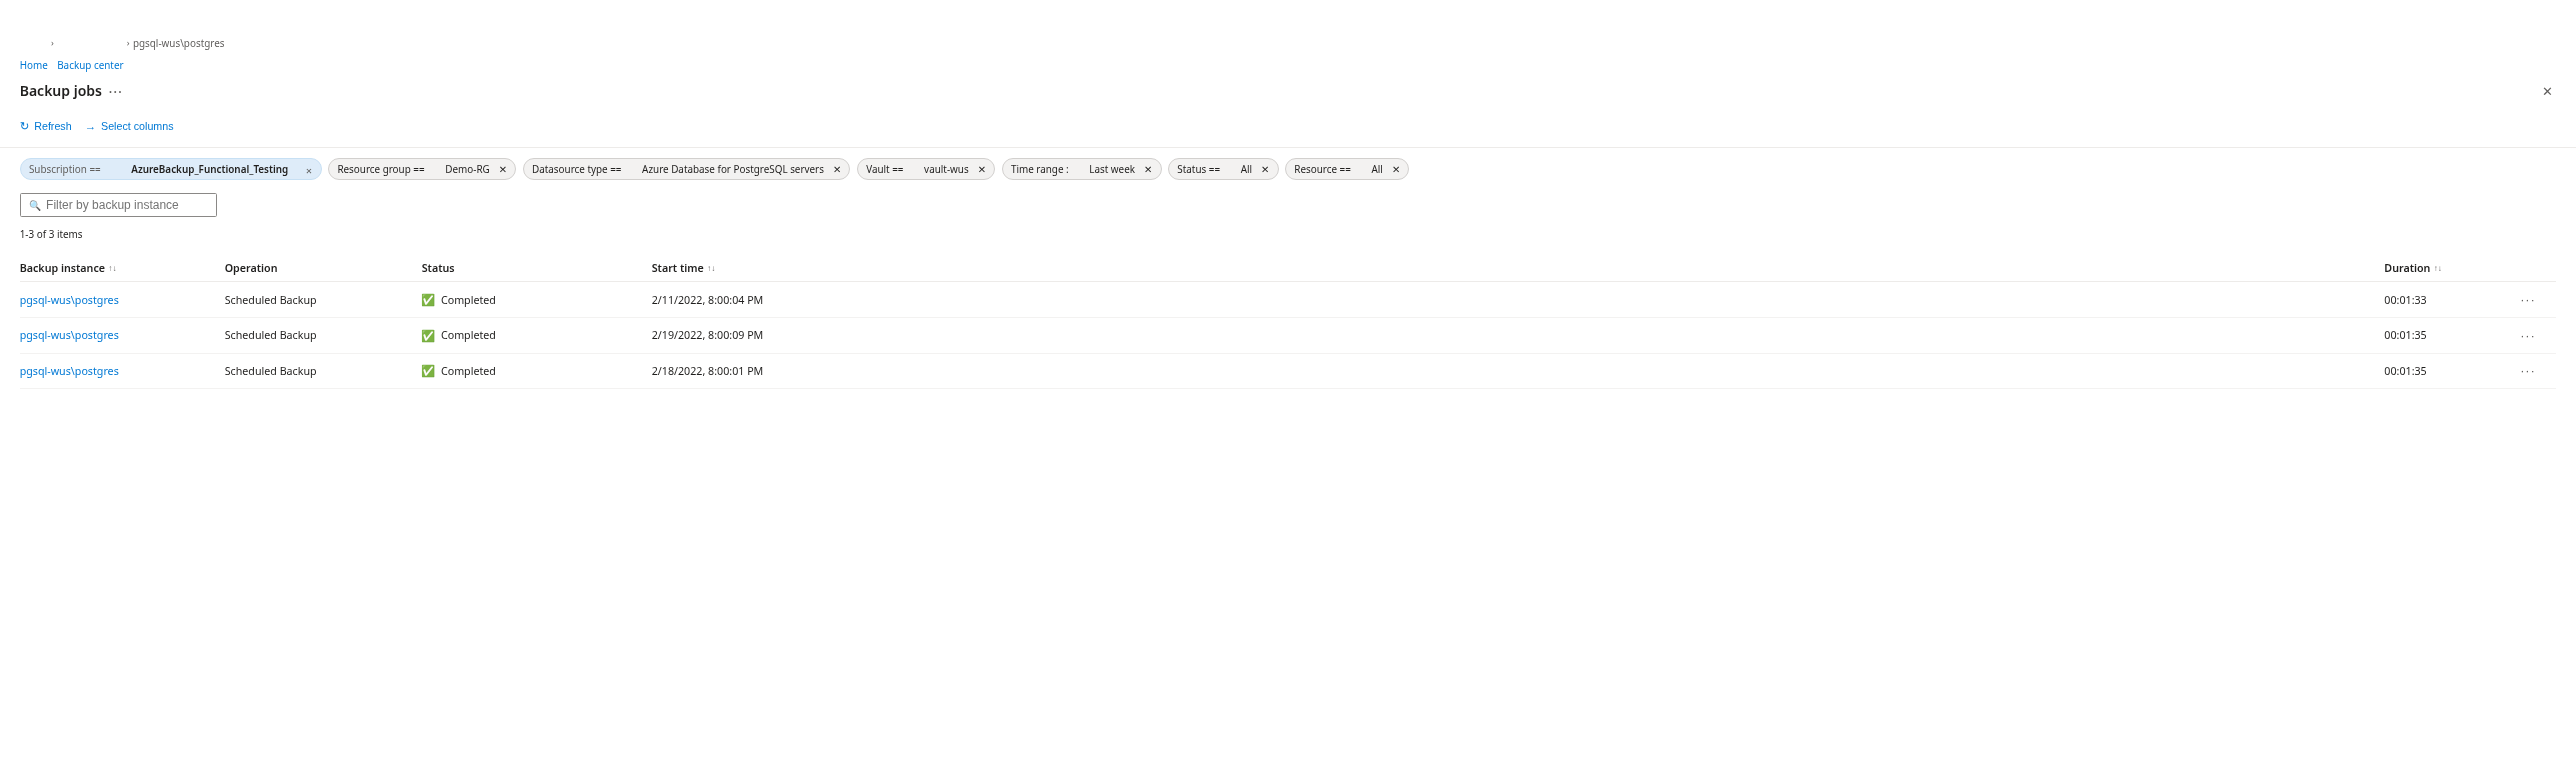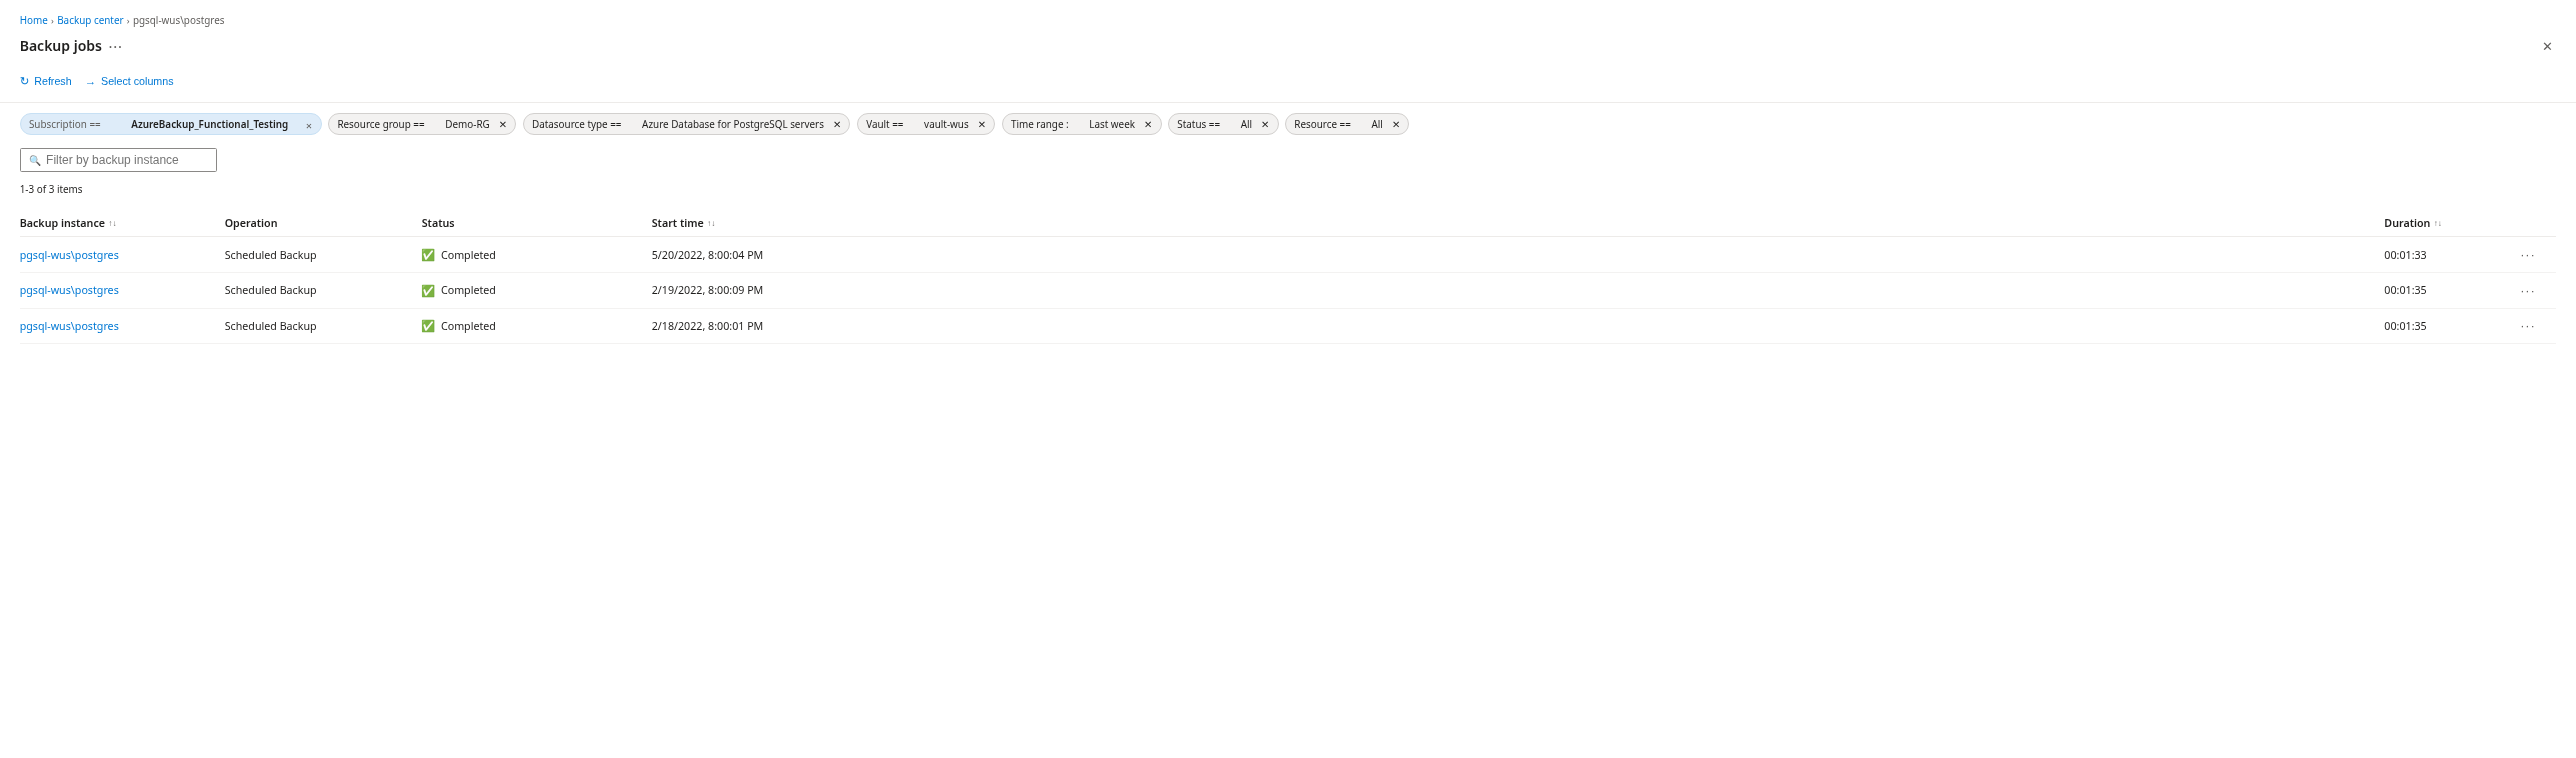--- a/index.html
+++ b/index.html
@@ -15,20 +15,21 @@
       align-items: center;
       gap: 3.3px;
       font-size: 9.9px;
       color: #0078d4;
       margin-bottom: 6.6px;
     }
     .breadcrumb a {
       color: #0078d4;
       text-decoration: none;
       cursor: pointer;
+      margin-top: 45px;
     }
     .breadcrumb-sep { color: #605e5c; font-size: 9px; }
     .breadcrumb-last { color: #605e5c; }
     .page-header {
       display: flex;
       align-items: center;
       justify-content: space-between;
       margin-bottom: 13px;
     }
     .page-title-row {
@@ -267,21 +268,21 @@
   <div id="table-body">
       <div class="table-row">
       <div class="table-cell">
         <a class="link-text">pgsql-wus\postgres</a>
       </div>
       <div class="table-cell">Scheduled Backup</div>
       <div class="table-cell status-cell">
         <span class="status-completed">✅</span>
         <span>Completed</span>
       </div>
-      <div class="table-cell">5/20/2022, 8:00:04 PM</div>
+      <div class="table-cell">2/11/2022, 8:00:04 PM</div>
       <div class="table-cell">00:01:33</div>
       <div class="table-cell">
         <button class="ellipsis-btn">···</button>
       </div>
     </div>
       <div class="table-row">
       <div class="table-cell">
         <a class="link-text">pgsql-wus\postgres</a>
       </div>
       <div class="table-cell">Scheduled Backup</div>

